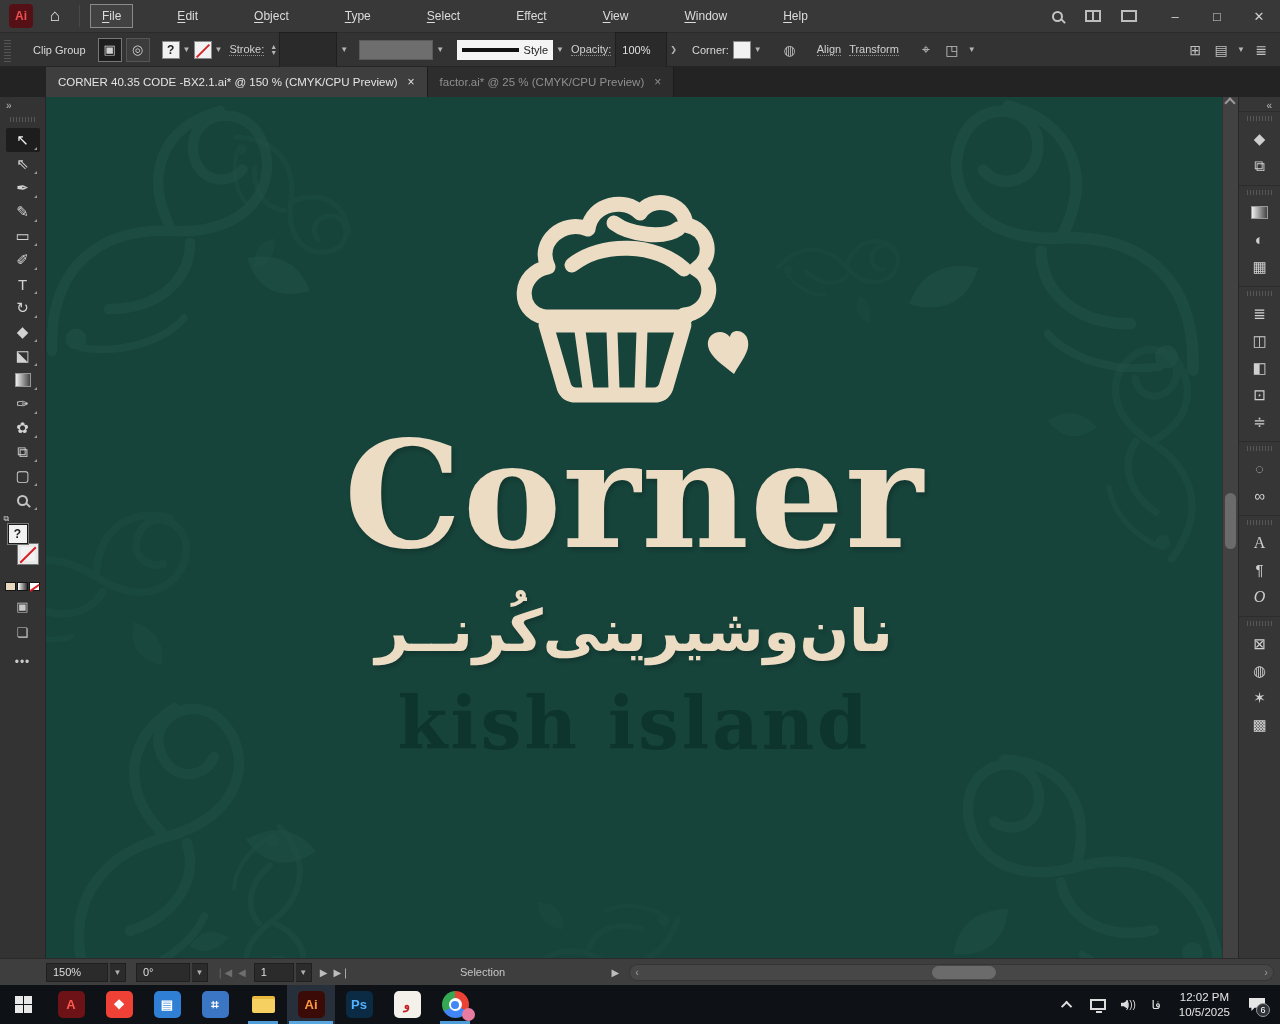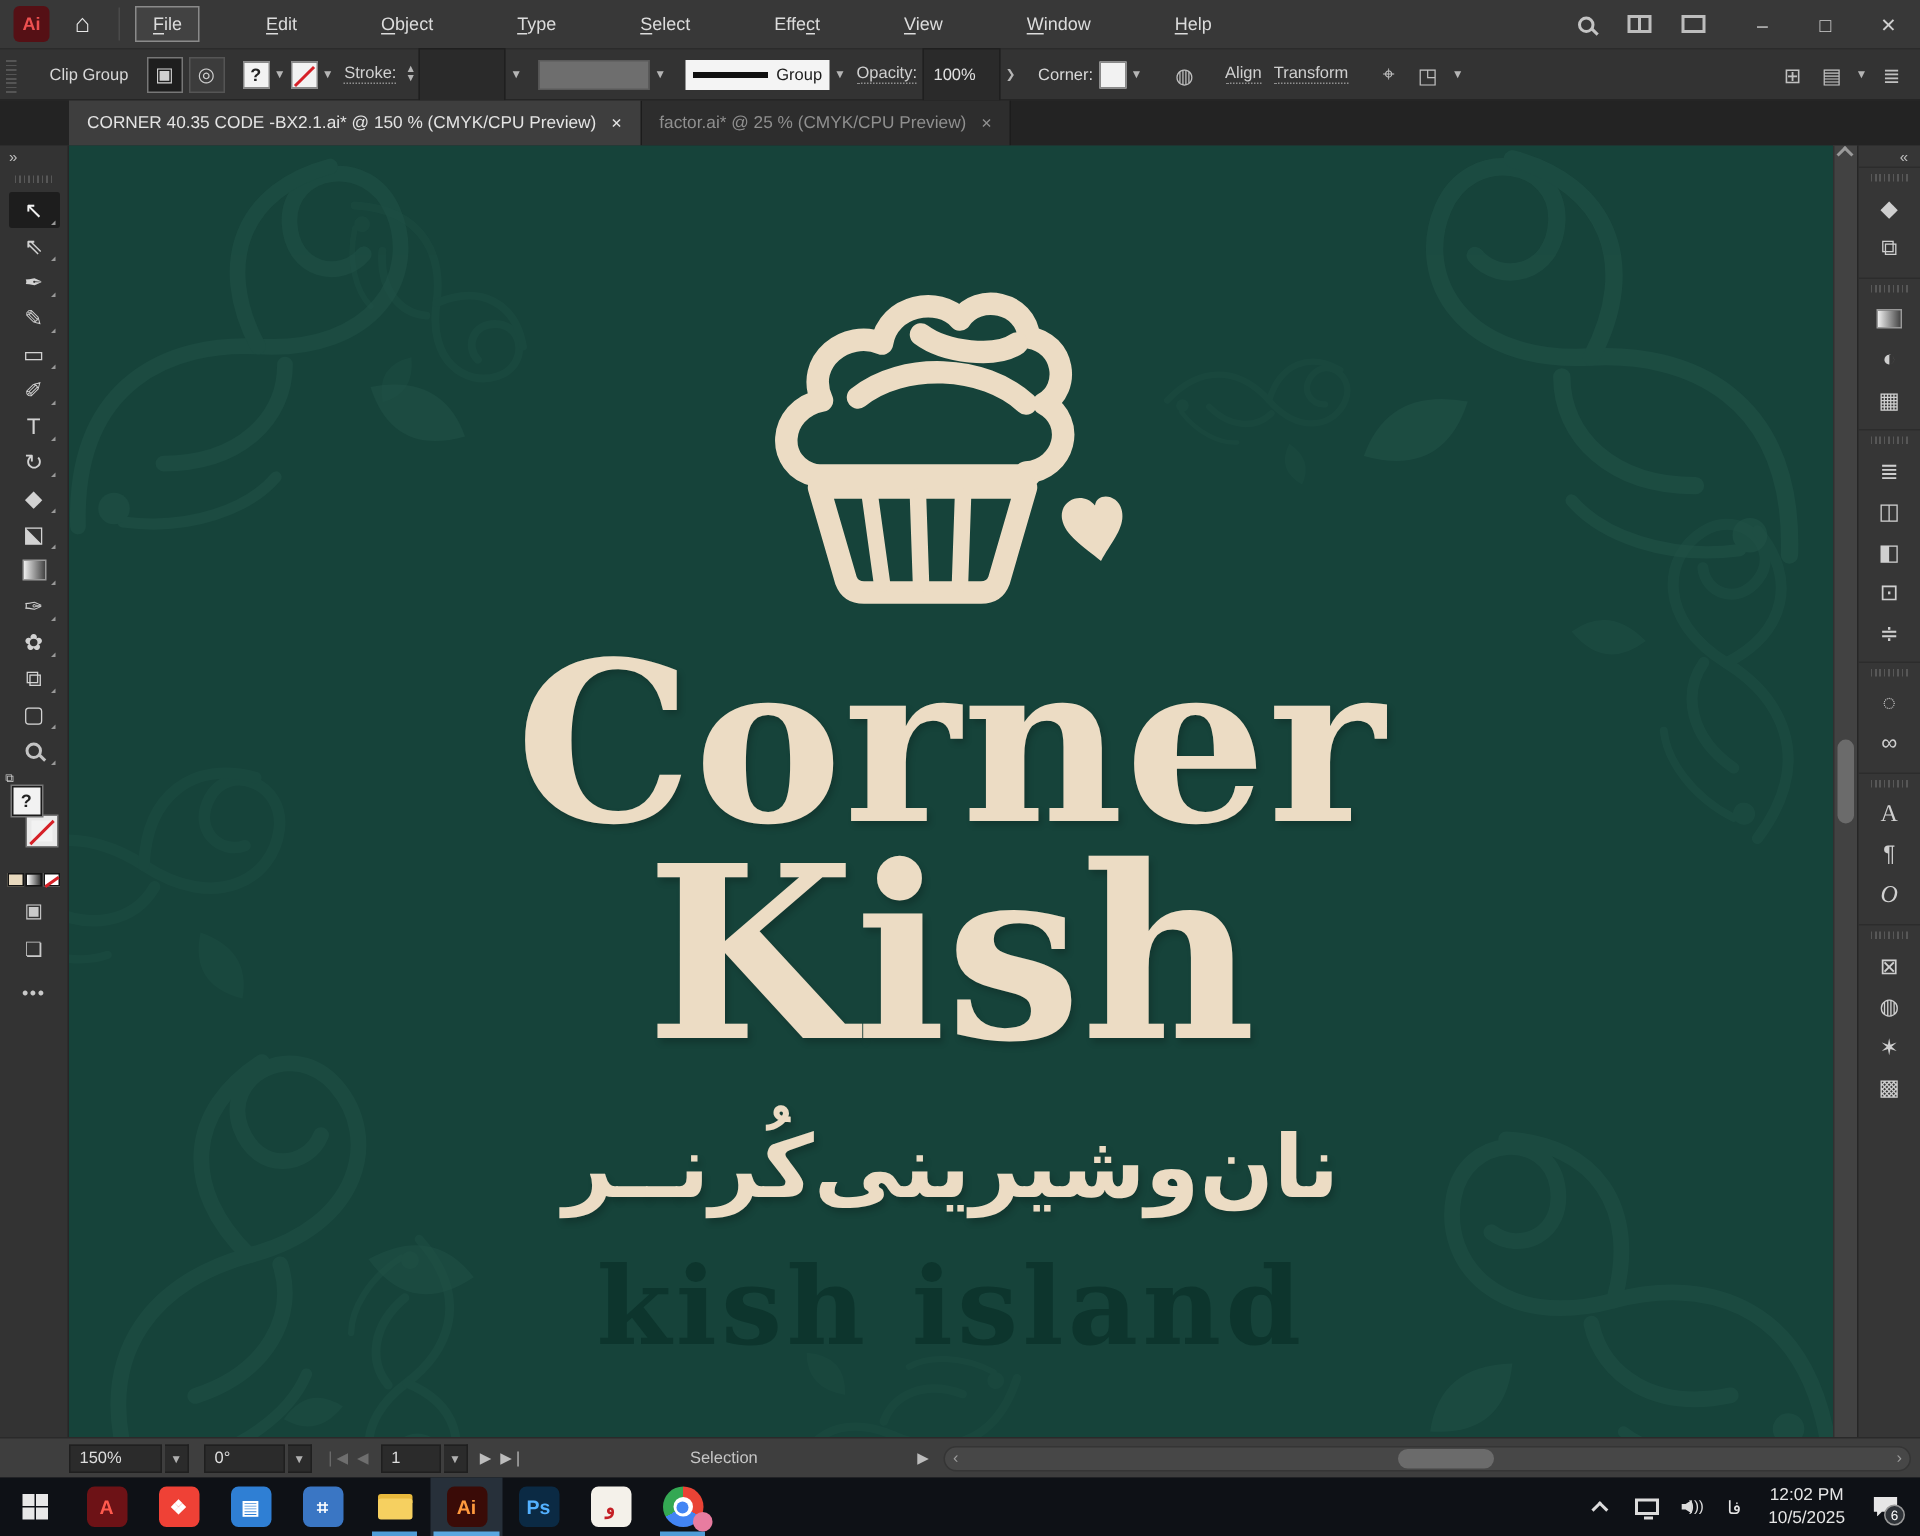--- a/index.html
+++ b/index.html
@@ -243,21 +243,21 @@
         <span>▼</span>
       </div>
     <div class="cb-field" style="width:58px"></div>
     <div class="dd-arrow">▼</div>
     <div style="width:8px"></div>
     <div class="brush-dd"></div>
     <div class="dd-arrow">▼</div>
     <div style="width:10px"></div>
     <div class="basic-dd">
       <span class="basic-line"></span>
-      <span>Group</span>
+      <span>Style</span>
     </div>
     <div class="dd-arrow">▼</div>
     <div class="cb-link">Opacity:</div>
     <div class="cb-field" style="width:52px">100%</div>
     <div class="dd-arrow">❯</div>
     <div style="width:8px"></div>
     <div class="cb-label" style="margin:0 4px">Corner:</div>
     <div class="swatch"></div>
     <div class="dd-arrow">▼</div>
     <div style="width:12px"></div>
@@ -429,21 +429,20 @@
         </svg>
       <svg class="ornament" style="left: 740px; top: 110px; width: 120px; height: 120px; opacity: 0.3; transform: rotate(45deg); color: rgb(33, 82, 71);" viewBox="0 0 200 200">
           <use href="#flourish"></use>
         </svg>
 
       <div class="artwork">
         <svg class="cupcake" width="256" height="224" viewBox="0 0 256 224">
             <use href="#cupcake-art"></use>
           </svg>
         <div class="logo-title title-1" style="color: rgb(236, 220, 196);">Corner</div>
-        <div class="logo-title title-2" style="color: rgb(236, 220, 196);">Kish</div>
         <div class="tagline" style="color: rgb(236, 220, 196);">نان‌وشیرینی‌کُرنــر</div>
         <div class="watermark" style="color: rgb(13, 53, 45);">kish island</div>
       </div>
     </div>
 
     <div class="vscroll">
       <div class="vs-up"></div>
       <div class="vs-thumb"></div>
     </div>
 

